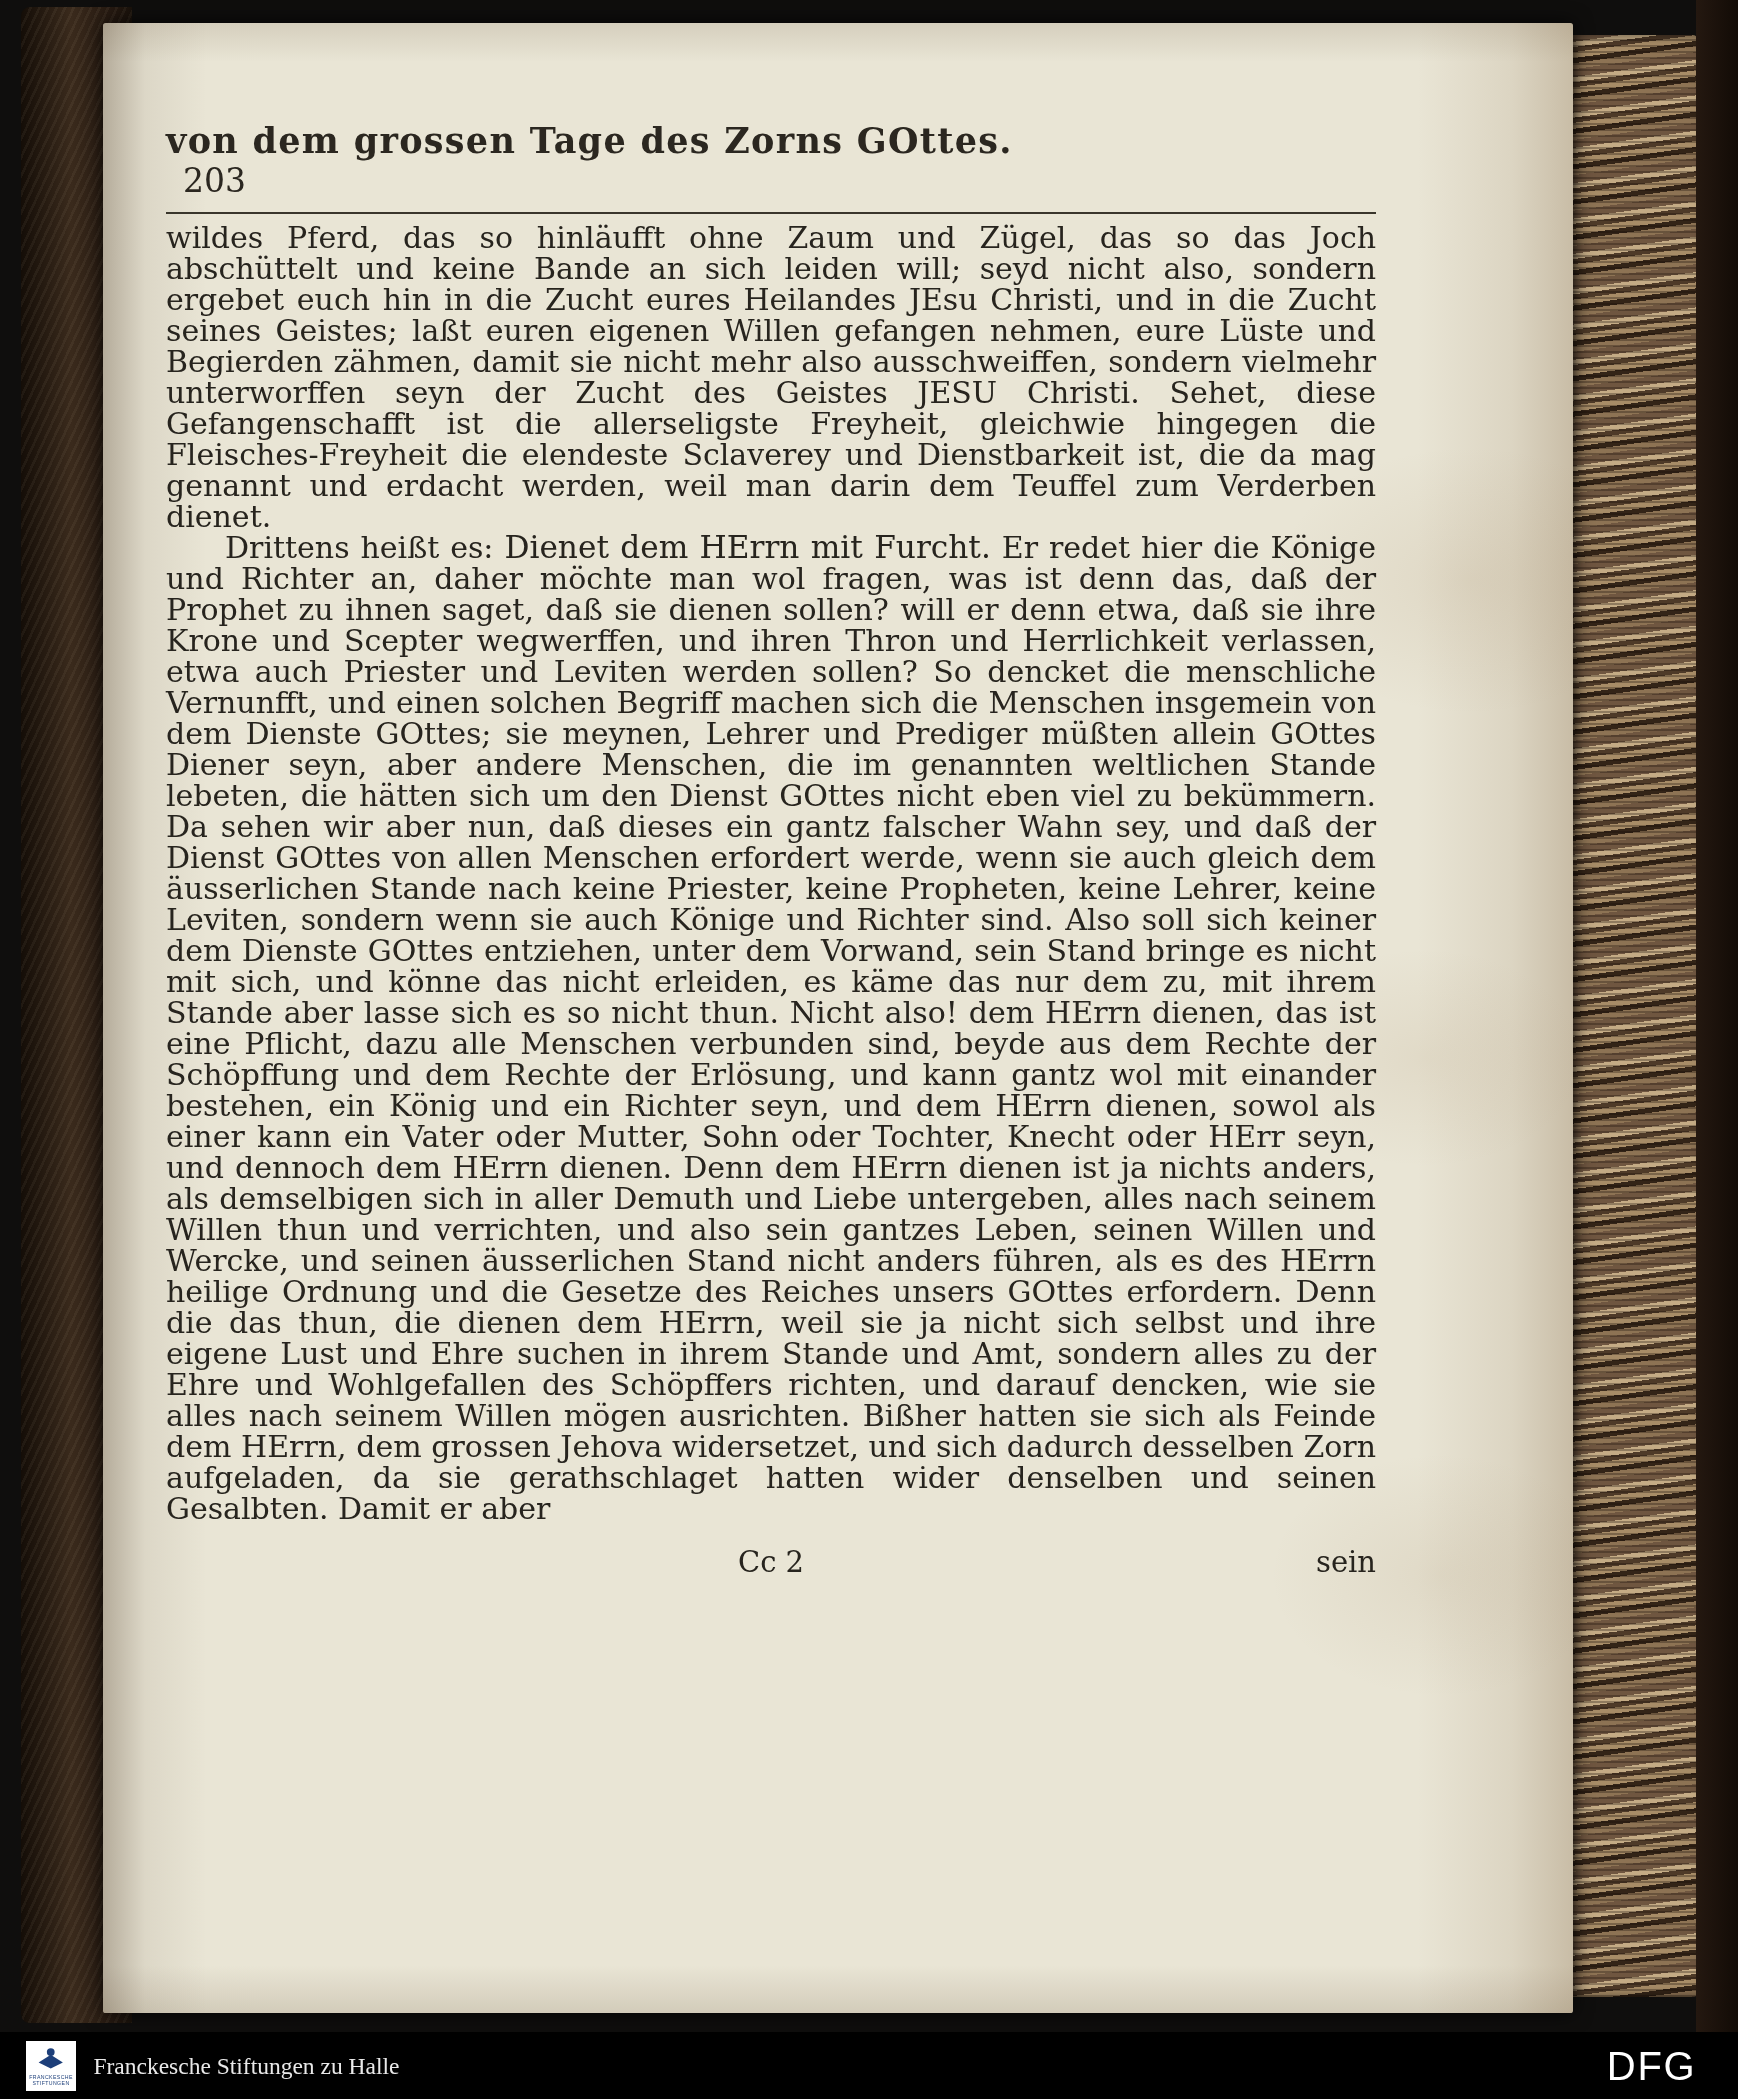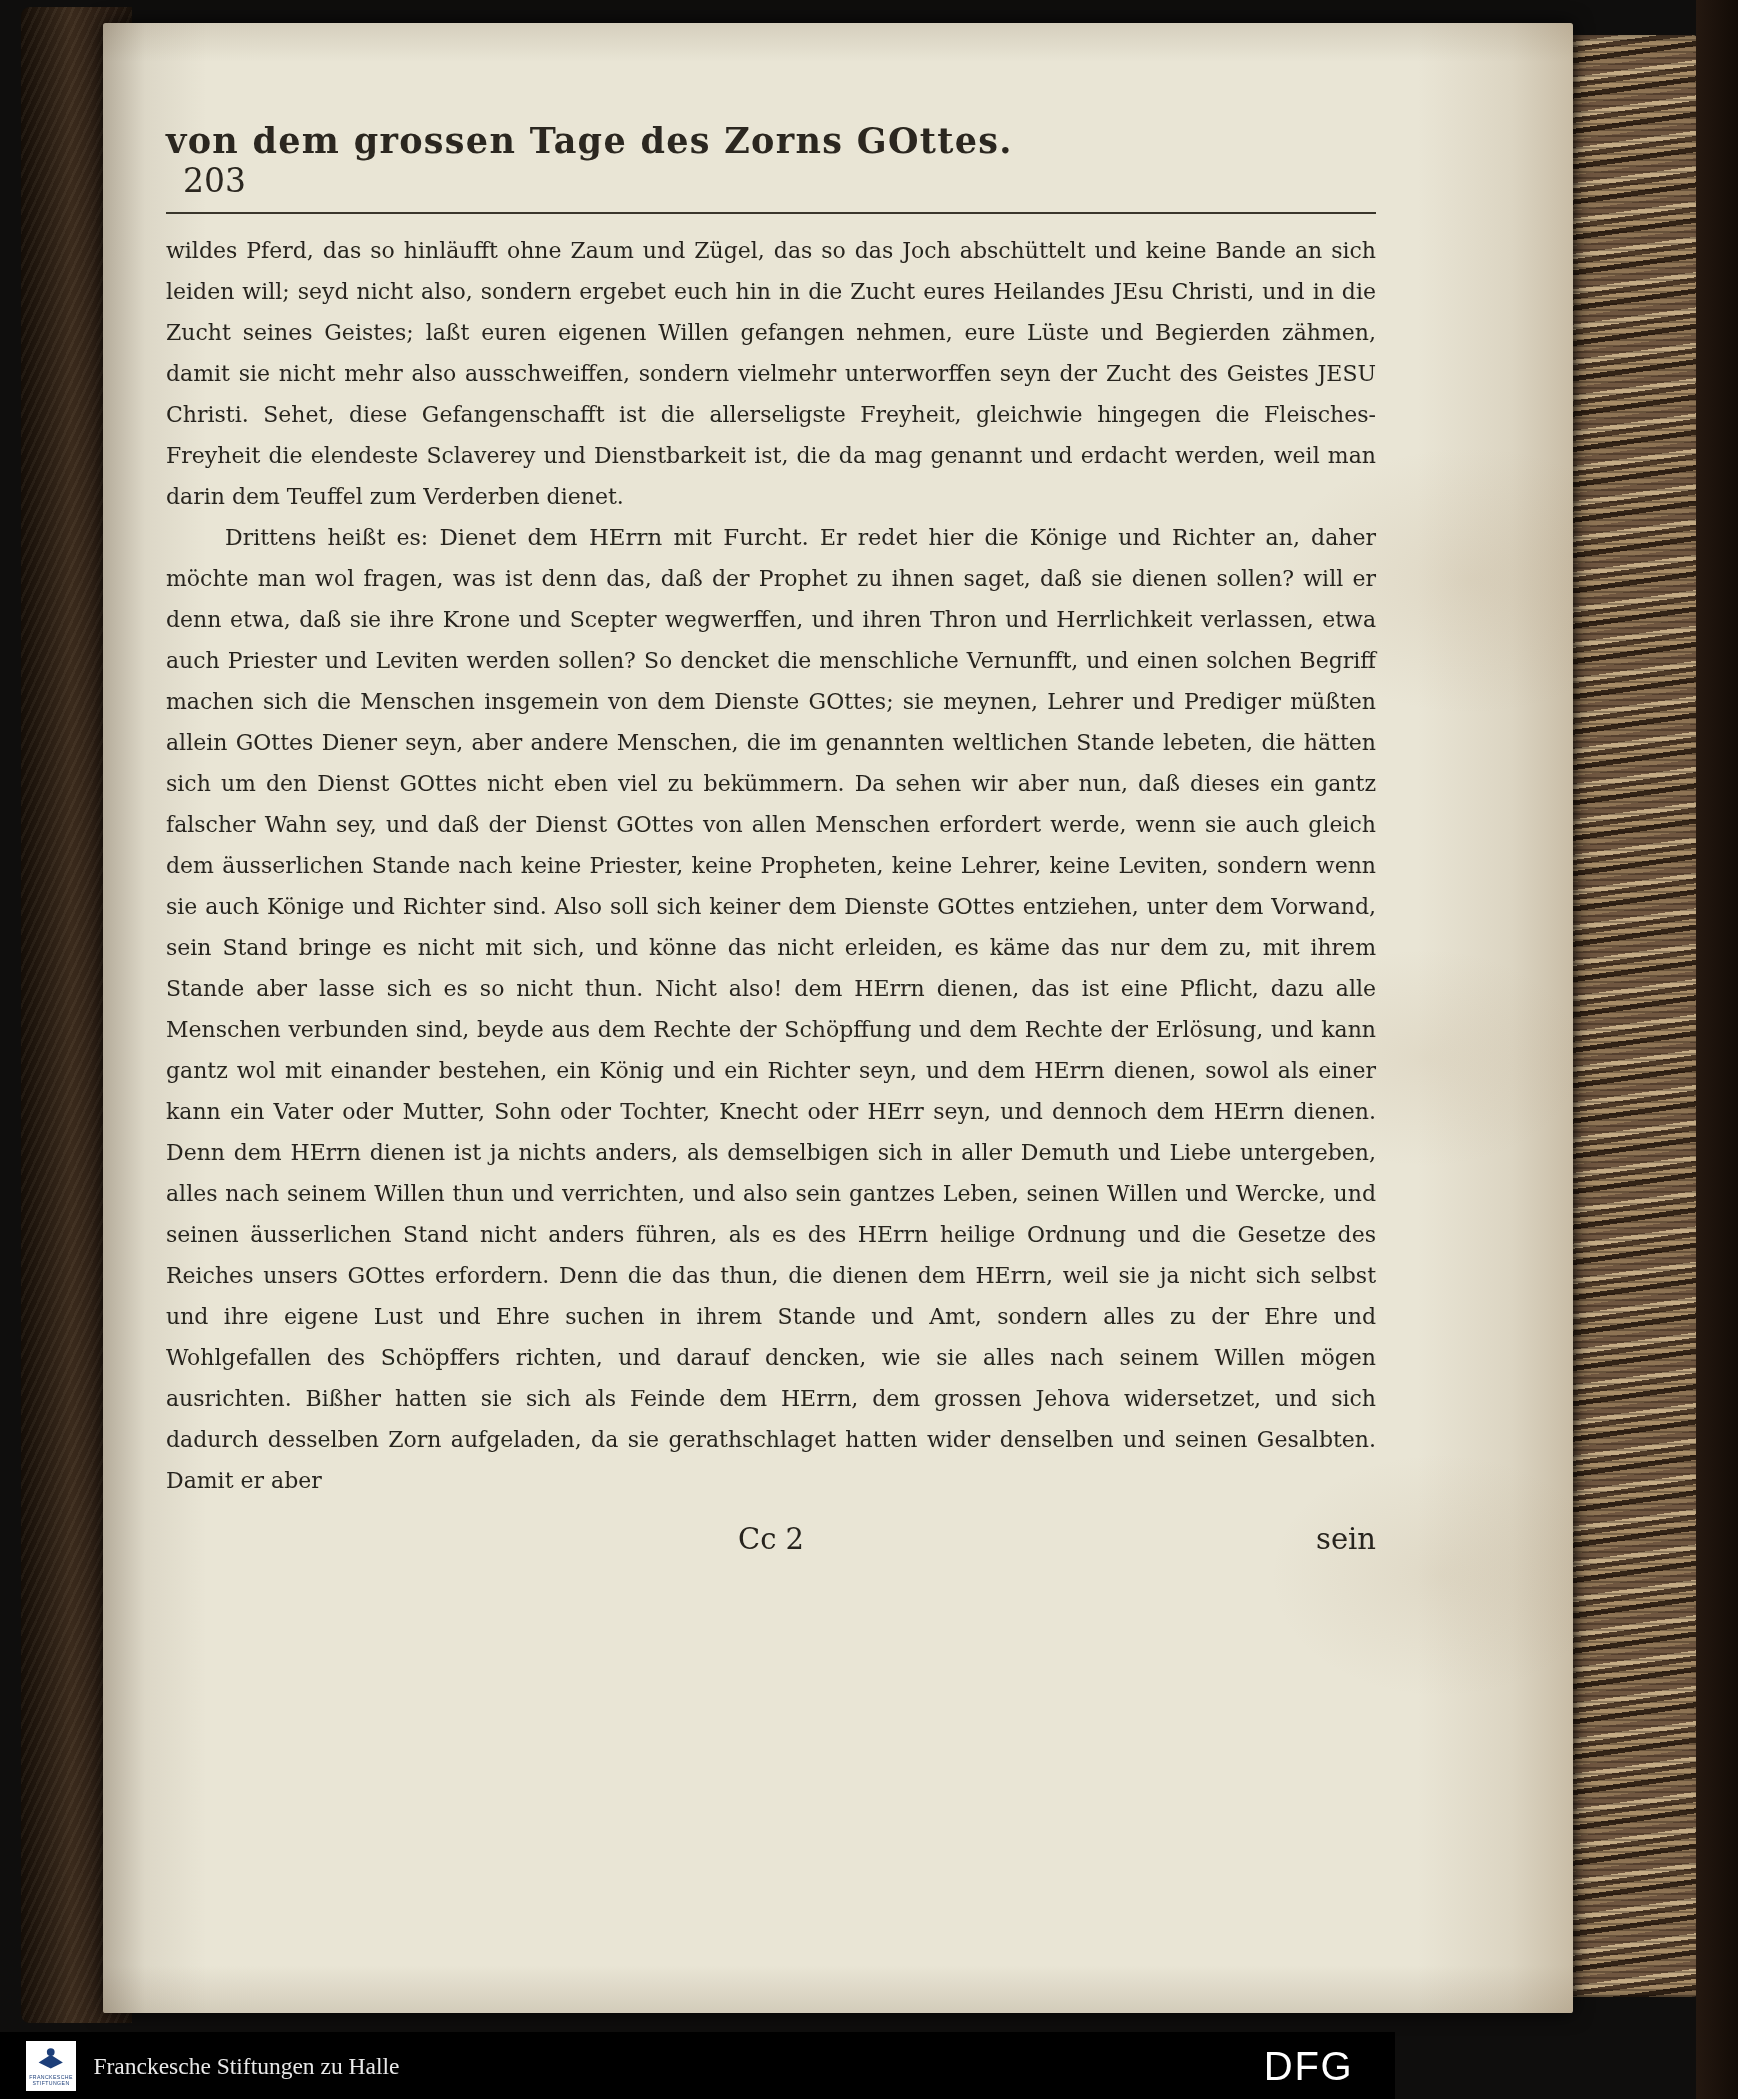--- a/index.html
+++ b/index.html
@@ -54,31 +54,31 @@
   .header-row { display:flex; align-items:baseline;flex-direction:column; }
   .header-spacer { width:80px; }
   .header-title {
     flex:1; text-align:center; font-size:35px; font-weight:700;
     letter-spacing:1.3px; color:#2b2720; white-space:nowrap;
   }
   .page-number { width:80px; text-align:right; font-size:33px; color:#2b2720; }
 
   .rule { border-top:2.6px solid #3a362c; margin-top:12px; }
 
-  .body-text { margin-top:16px; font-size:22px; line-height:41px; text-align:justify; color:#27241e; }
+  .body-text { margin-top:8px; font-size:30px; line-height:31px; text-align:justify; color:#27241e; }
   .body-text p { margin:0; }
   .body-text p.indent { text-indent:59px; }
   .bold-run { font-weight:400; font-size:1.04em; }
 
   .signature-row { position:relative; margin-top:21px; font-size:29px; text-align:center; color:#27241e; }
   .catchword { position:absolute; right:0; top:0; }
 
   
   .footer-bar {
-    position:absolute; left:0; bottom:0; width:1395px; height:68px; background:#000;
+    position:absolute; left:0; bottom:0; width:1738px; height:68px; background:#000;
     display:flex; align-items:center; justify-content:space-between; padding:0 26px;
   }
   .footer-left { display:flex; align-items:center; gap:17.4px; }
   .institution-logo {
     width:50px; height:50px; background:#ffffff; display:flex; flex-direction:column;
     align-items:center; justify-content:center; gap:1.7px;
   }
   .logo-caption { font-family:"Liberation Sans", sans-serif; font-size:5.2px; color:#1d3f7a; letter-spacing:0.4px; text-align:center; line-height:6px; }
   .institution-text { color:#e9e9e9; font-size:23.5px; font-family:"Liberation Serif", serif; }
   .dfg-logo {

